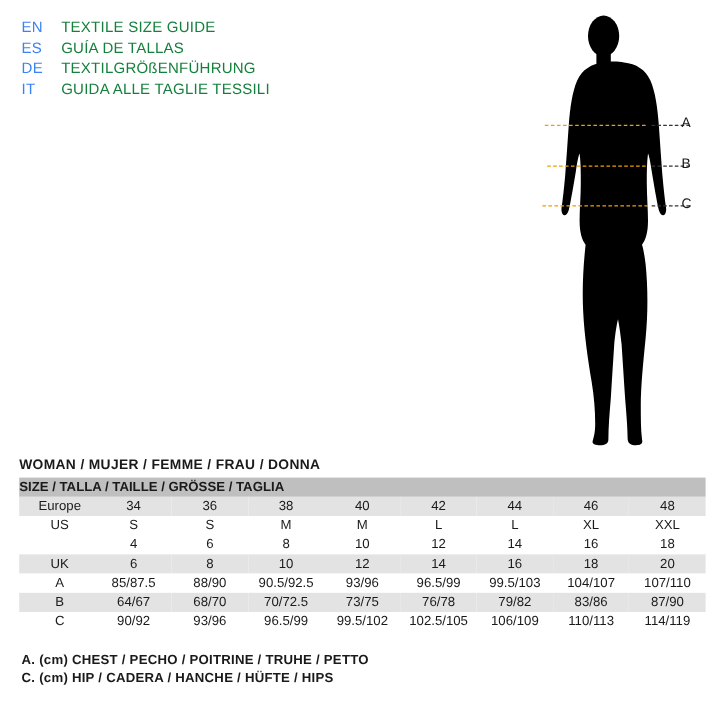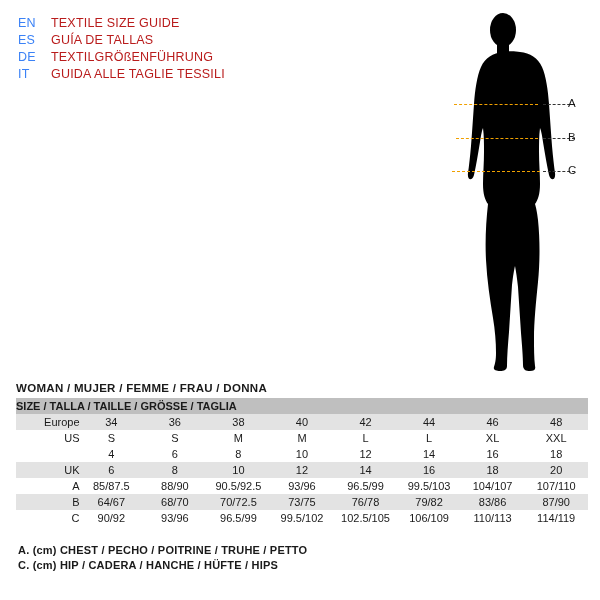--- a/index.html
+++ b/index.html
@@ -34,21 +34,21 @@
     height: 17px;
     font-size: 12.5px;
     letter-spacing: 0.2px;
   }
   .lang-code {
     width: 33px;
     flex: 0 0 33px;
     color: #3b82f6;
   }
   .lang-text {
-    color: #b91c1c;
+    color: #15803d;
     white-space: nowrap;
   }
 
   
   .figure-wrap {
     position: absolute;
     left: 430px;
     top: 8px;
     width: 160px;
     height: 360px;
@@ -108,21 +108,21 @@
   }
   .row-shade td {
     background: #e3e3e3;
   }
   .row-plain td {
     background: #ffffff;
   }
   .col-label {
     width: 86px;
     padding-left: 4px !important;
-    text-align: right;
+    text-align: center;
   }
   .cell {
     text-align: center;
   }
 
   
   .footnotes {
     position: absolute;
     left: 18px;
     top: 543px;

